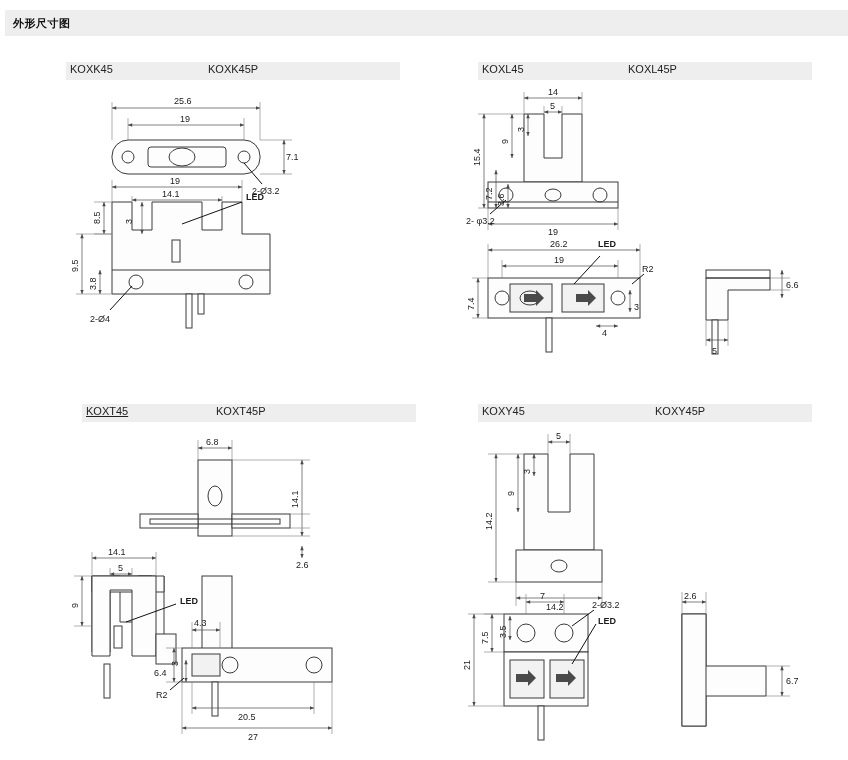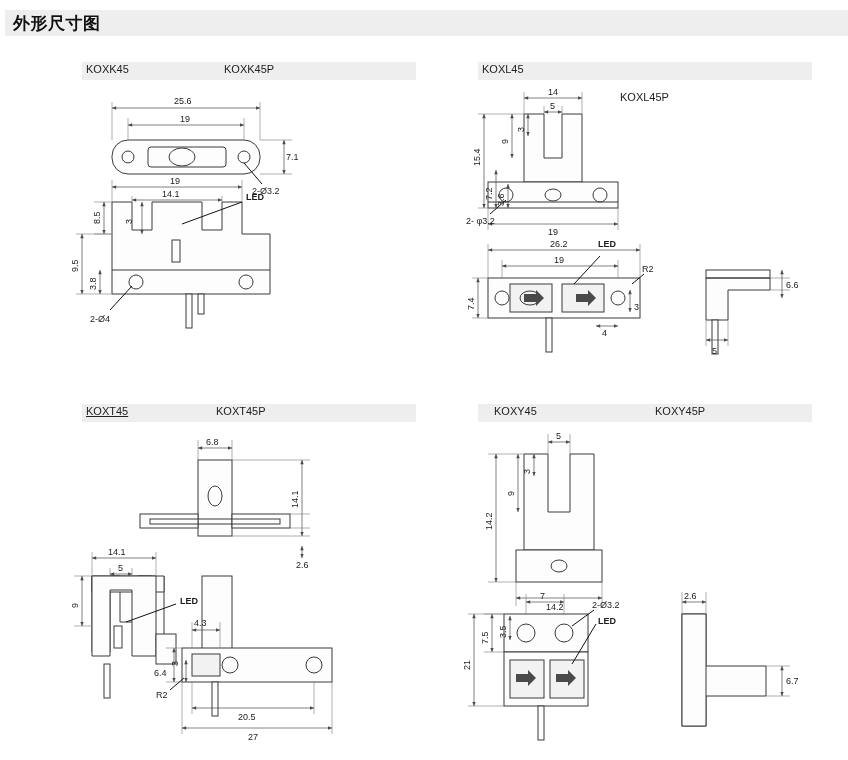--- a/index.html
+++ b/index.html
@@ -16,21 +16,21 @@
   #header {
     position: absolute; left: 0; top: 10px;
     width: 848px; height: 26px;
     background: #eeeeee;
     display: flex; align-items: center;
   }
   #header .bar {
     width: 5px; height: 26px; background: #ffffff;
   }
   #header .title {
-    font-size: 17px; font-weight: bold; color: #111;
+    font-size: 11px; font-weight: bold; color: #111;
     padding-left: 8px; letter-spacing: 0.5px;
   }
   
   .labelstrip {
     position: absolute; height: 18px; background: #eeeeee;
   }
   .labelstrip .lbl {
     position: absolute; top: 1px;
     font-size: 11px; color: #222; white-space: nowrap;
   }
@@ -50,41 +50,41 @@
   svg.dw .ledtxt { font-weight: bold; font-size: 9px; }
 </style>
 </head>
 <body>
 
 <div id="header">
   <div class="bar"></div>
   <div class="title">外形尺寸图</div>
 </div>
 
-<div class="labelstrip" style="left:76px; top:62px; width:340px;">
+<div class="labelstrip" style="left:60px; top:62px; width:340px;">
   <div class="wcap"></div>
   <div class="lbl" style="left:10px;">KOXK45</div>
   <div class="lbl" style="left:148px;">KOXK45P</div>
 </div>
 
 <div class="labelstrip" style="left:472px; top:62px; width:340px;text-decoration:underline;">
   <div class="wcap"></div>
   <div class="lbl" style="left:10px;">KOXL45</div>
-  <div class="lbl" style="left:148px;margin-top:28px;">KOXL45P</div>
+  <div class="lbl" style="left:156px;">KOXL45P</div>
 </div>
 
 <div class="labelstrip" style="left:76px; top:404px; width:340px;">
   <div class="wcap"></div>
   <div class="lbl" style="left:10px;text-decoration:underline;">KOXT45</div>
   <div class="lbl" style="left:140px;">KOXT45P</div>
 </div>
 
 <div class="labelstrip" style="left:472px; top:404px; width:340px;">
   <div class="wcap"></div>
-  <div class="lbl" style="left:22px;">KOXY45</div>
+  <div class="lbl" style="left:10px;">KOXY45</div>
   <div class="lbl" style="left:148px;margin-left:35px;">KOXY45P</div>
 </div>
 
 <svg class="dw" style="left:70px; top:84px;" width="360" height="300" viewBox="0 0 360 300">
   <defs>
     <marker id="a1" markerWidth="7" markerHeight="7" refX="6" refY="2.5" orient="auto">
       <path d="M0,0 L6,2.5 L0,5 z" class="ar"></path>
     </marker>
     <marker id="a2" markerWidth="7" markerHeight="7" refX="0" refY="2.5" orient="auto">
       <path d="M6,0 L0,2.5 L6,5 z" class="ar"></path>

